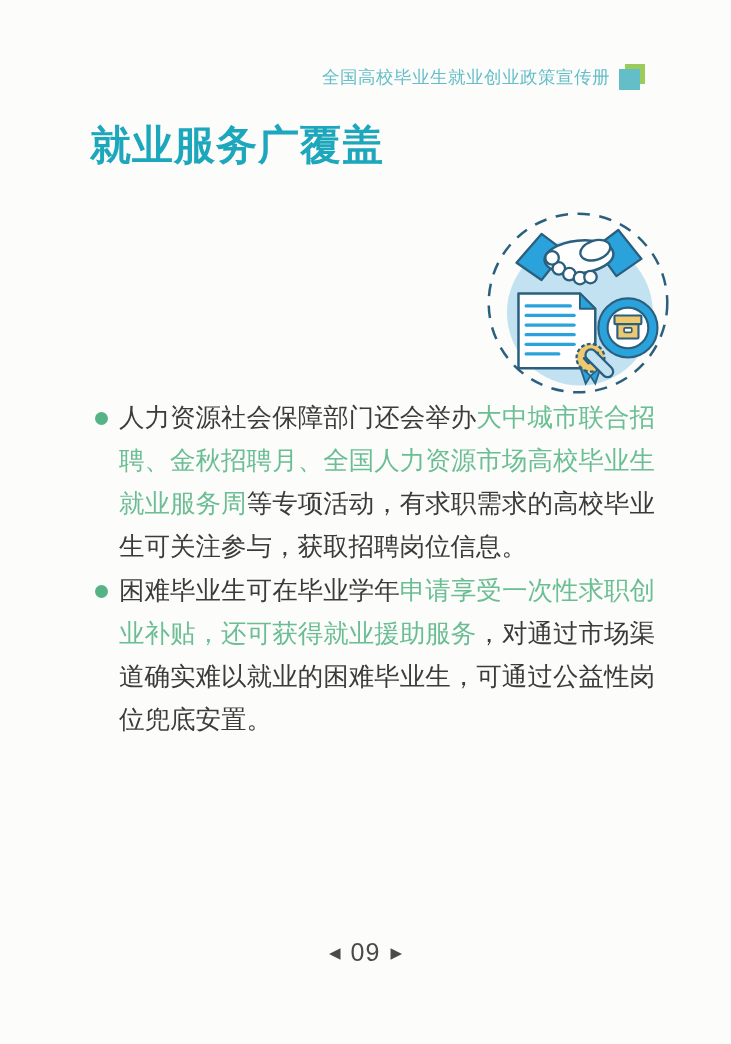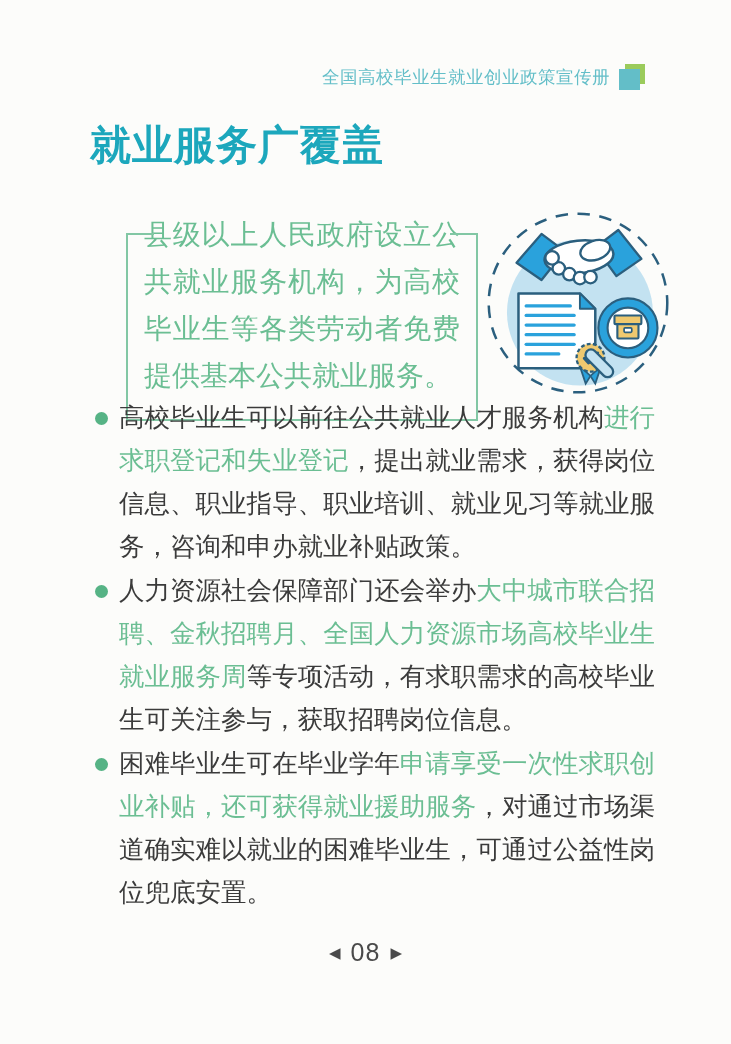--- a/index.html
+++ b/index.html
@@ -62,23 +62,20 @@
     <span class="header-title">全国高校毕业生就业创业政策宣传册</span>
     <span class="booklet-icon">
       <span class="back"></span>
       <span class="front"></span>
     </span>
   </div>
 
   <h1 class="page-title">就业服务广覆盖</h1>
 
   <div class="intro">
-    <div class="quote-box">
-      <p class="quote-text">县级以上人民政府设立公共就业服务机构，为高校毕业生等各类劳动者免费提供基本公共就业服务。</p>
-    </div>
 
     <svg class="illustration" viewBox="0 0 200 200" xmlns="http://www.w3.org/2000/svg">
 
       <circle class="ill-dashed" cx="100" cy="100" r="93"></circle>
 
       <circle class="ill-bg" cx="102" cy="110" r="76"></circle>
 
       <g stroke-linejoin="round">
         <polygon class="b-fill d-stroke" stroke-width="2.4" points="36,58 62,28 86,46 62,76"></polygon>
         <polygon class="b-fill d-stroke" stroke-width="2.4" points="166,54 142,24 118,42 140,72"></polygon>
@@ -121,31 +118,27 @@
           <rect class="y-fill d-stroke" stroke-width="2.2" x="141" y="122" width="22" height="15" rx="1"></rect>
           <rect class="white d-stroke" stroke-width="1.8" x="148" y="126" width="8" height="4.5" rx="1"></rect>
         </g>
       </g>
     </svg>
   </div>
 
   <ul class="bullet-list">
       <li class="bullet-item">
         <span class="bullet-dot"></span>
-        <p class="bullet-text"><span class="dark">高校毕业生可以前往公共就业人才服务机构</span><span class="green">进行求职登记和失业登记</span><span class="dark">，提出就业需求，获得岗位信息、职业指导、职业培训、就业见习等就业服务，咨询和申办就业补贴政策。</span></p>
-      </li>
-      <li class="bullet-item">
-        <span class="bullet-dot"></span>
         <p class="bullet-text"><span class="dark">人力资源社会保障部门还会举办</span><span class="green">大中城市联合招聘、金秋招聘月、全国人力资源市场高校毕业生就业服务周</span><span class="dark">等专项活动，有求职需求的高校毕业生可关注参与，获取招聘岗位信息。</span></p>
       </li>
       <li class="bullet-item">
         <span class="bullet-dot"></span>
         <p class="bullet-text"><span class="dark">困难毕业生可在毕业学年</span><span class="green">申请享受一次性求职创业补贴，还可获得就业援助服务</span><span class="dark">，对通过市场渠道确实难以就业的困难毕业生，可通过公益性岗位兜底安置。</span></p>
       </li>
     </ul>
 
   <div class="footer">
     <span class="arrow">◀</span>
-    <span class="pagenum">08</span>
+    <span class="pagenum">09</span>
     <span class="arrow">▶</span>
   </div>
 
 </div>
 
 </body></html>

